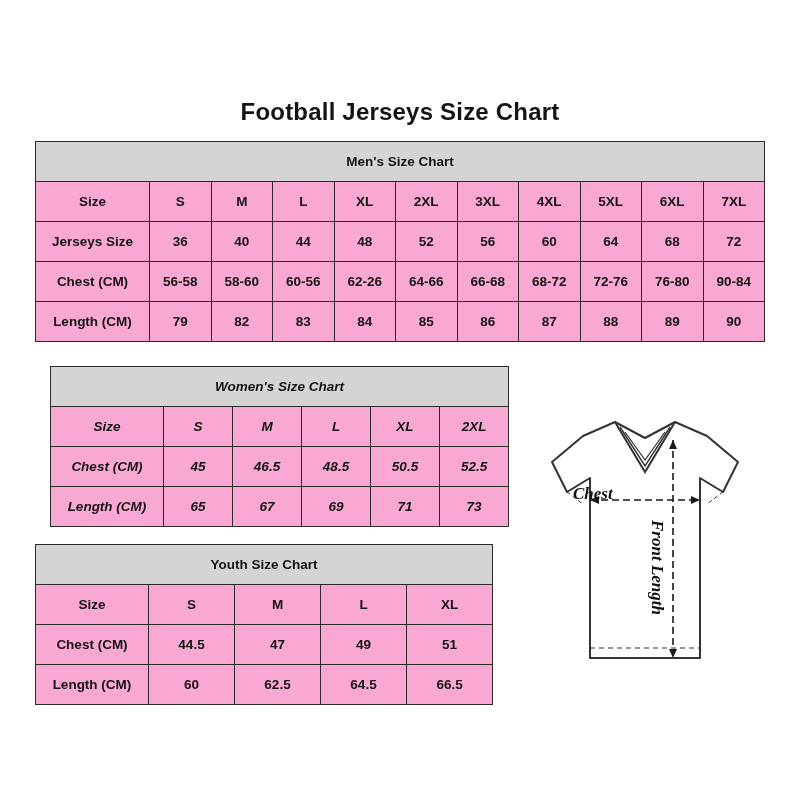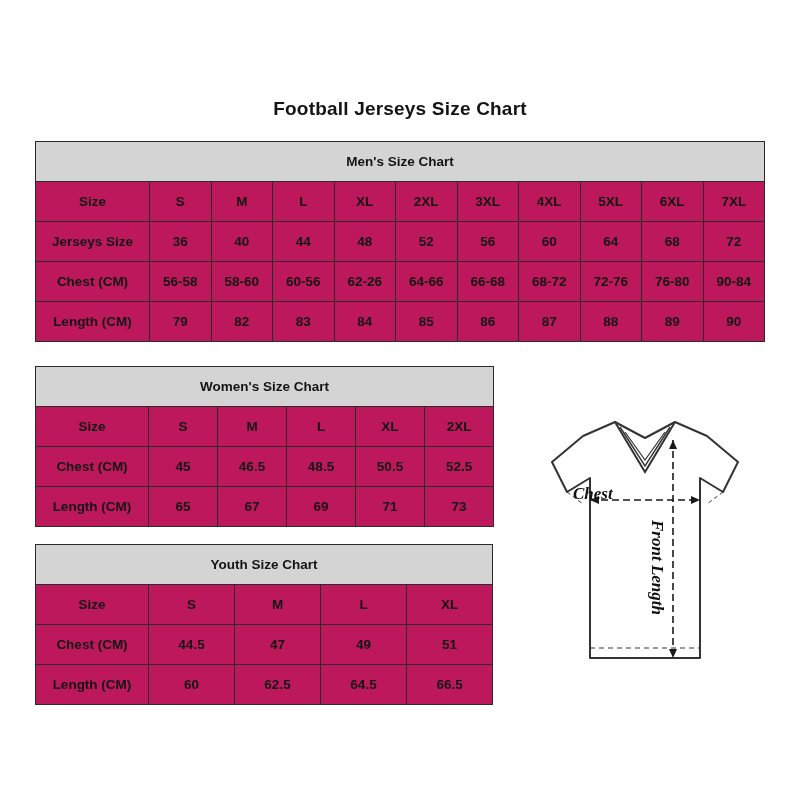--- a/index.html
+++ b/index.html
@@ -14,30 +14,30 @@
     color: #141414;
     position: relative;
     overflow: hidden;
   }
   #page-title {
     position: absolute;
     top: 98px;
     left: 0;
     width: 800px;
     text-align: center;
-    font-size: 19px;
+    font-size: 24px;
     font-weight: bold;
     letter-spacing: 0.2px;
   }
 
   table.size-table {
     border-collapse: collapse;
     table-layout: fixed;
     position: absolute;
-    background: #be185d;
+    background: #f9a8d4;
   }
   table.size-table td,
   table.size-table th {
     border: 1px solid #2b2b2b;
     text-align: center;
     vertical-align: middle;
     font-size: 13.5px;
     font-weight: bold;
     padding: 0;
     height: 39px;
@@ -59,22 +59,23 @@
     top: 141px;
     left: 35px;
     width: 730px;
   }
   #mens-table col.lbl { width: 114px; }
   #mens-table col.val { width: 61.5px; }
 
   
   #womens-table {
     top: 366px;
-    left: 35px;
+    left: 50px;
     width: 444px;
+    font-style: italic;
   }
   #womens-table col.lbl { width: 113px; }
   #womens-table col.val { width: 69px; }
 
   
   #youth-table {
     top: 544px;
     left: 35px;
     width: 372px;
   }

